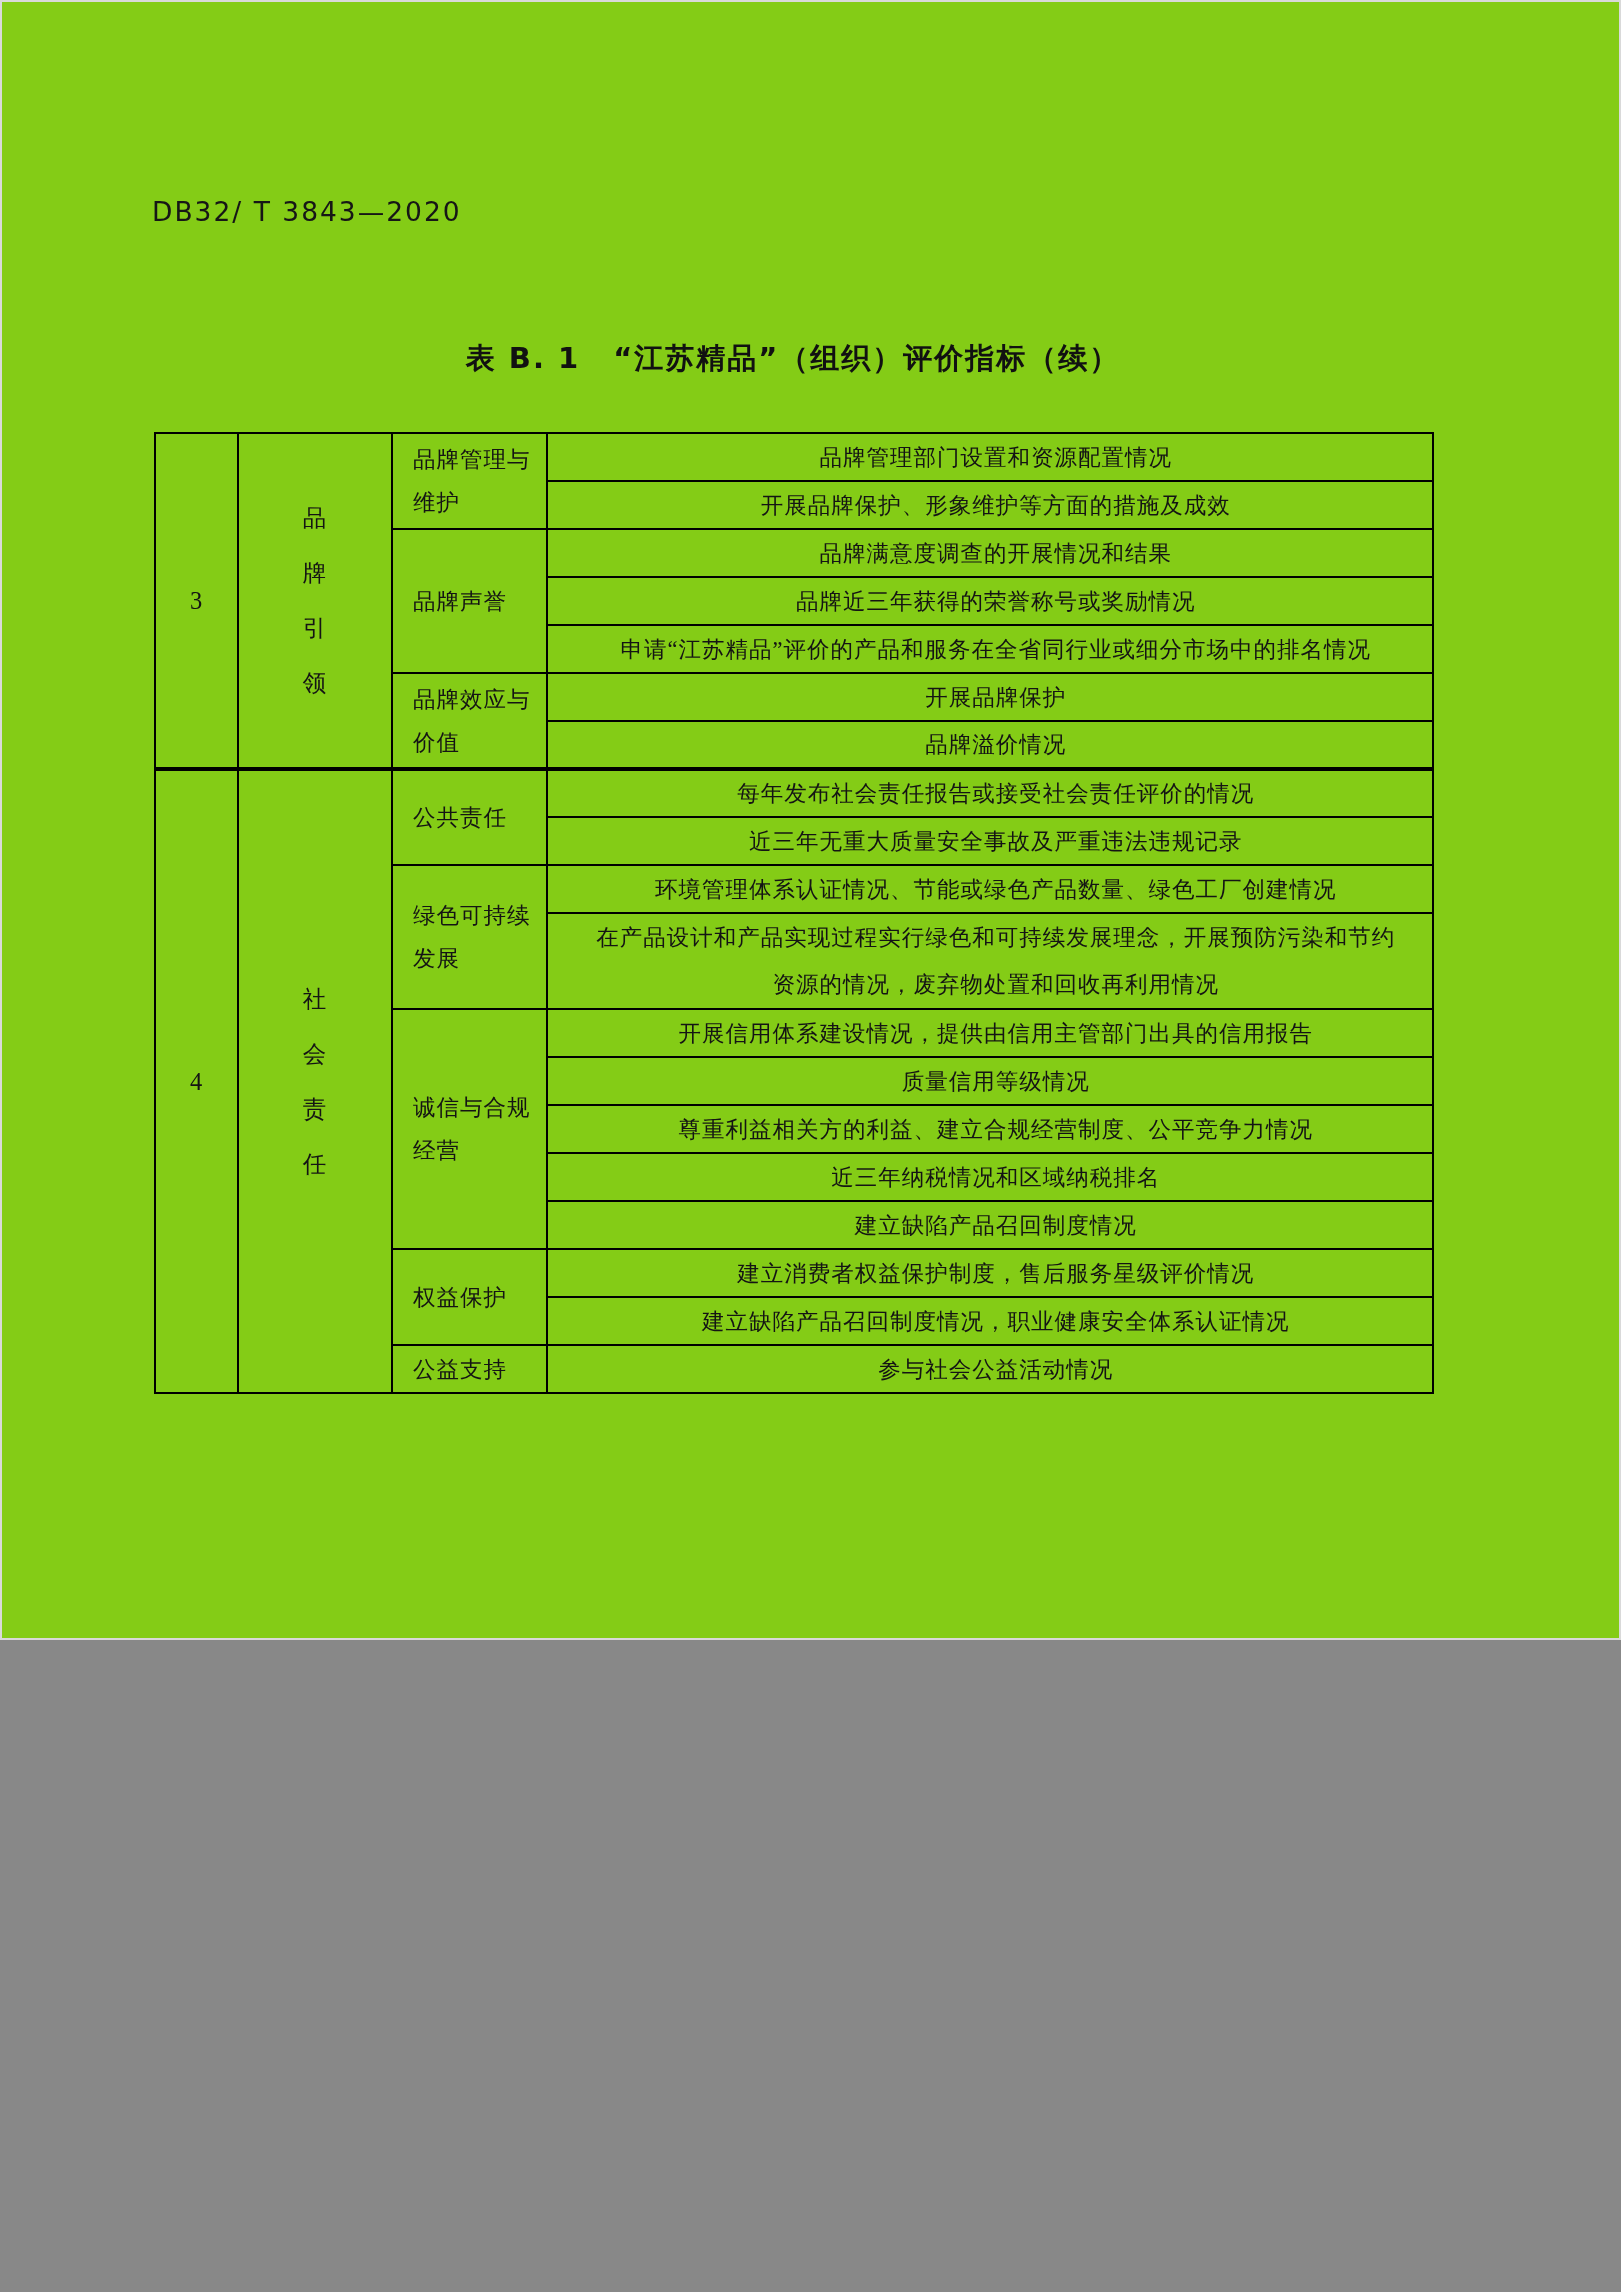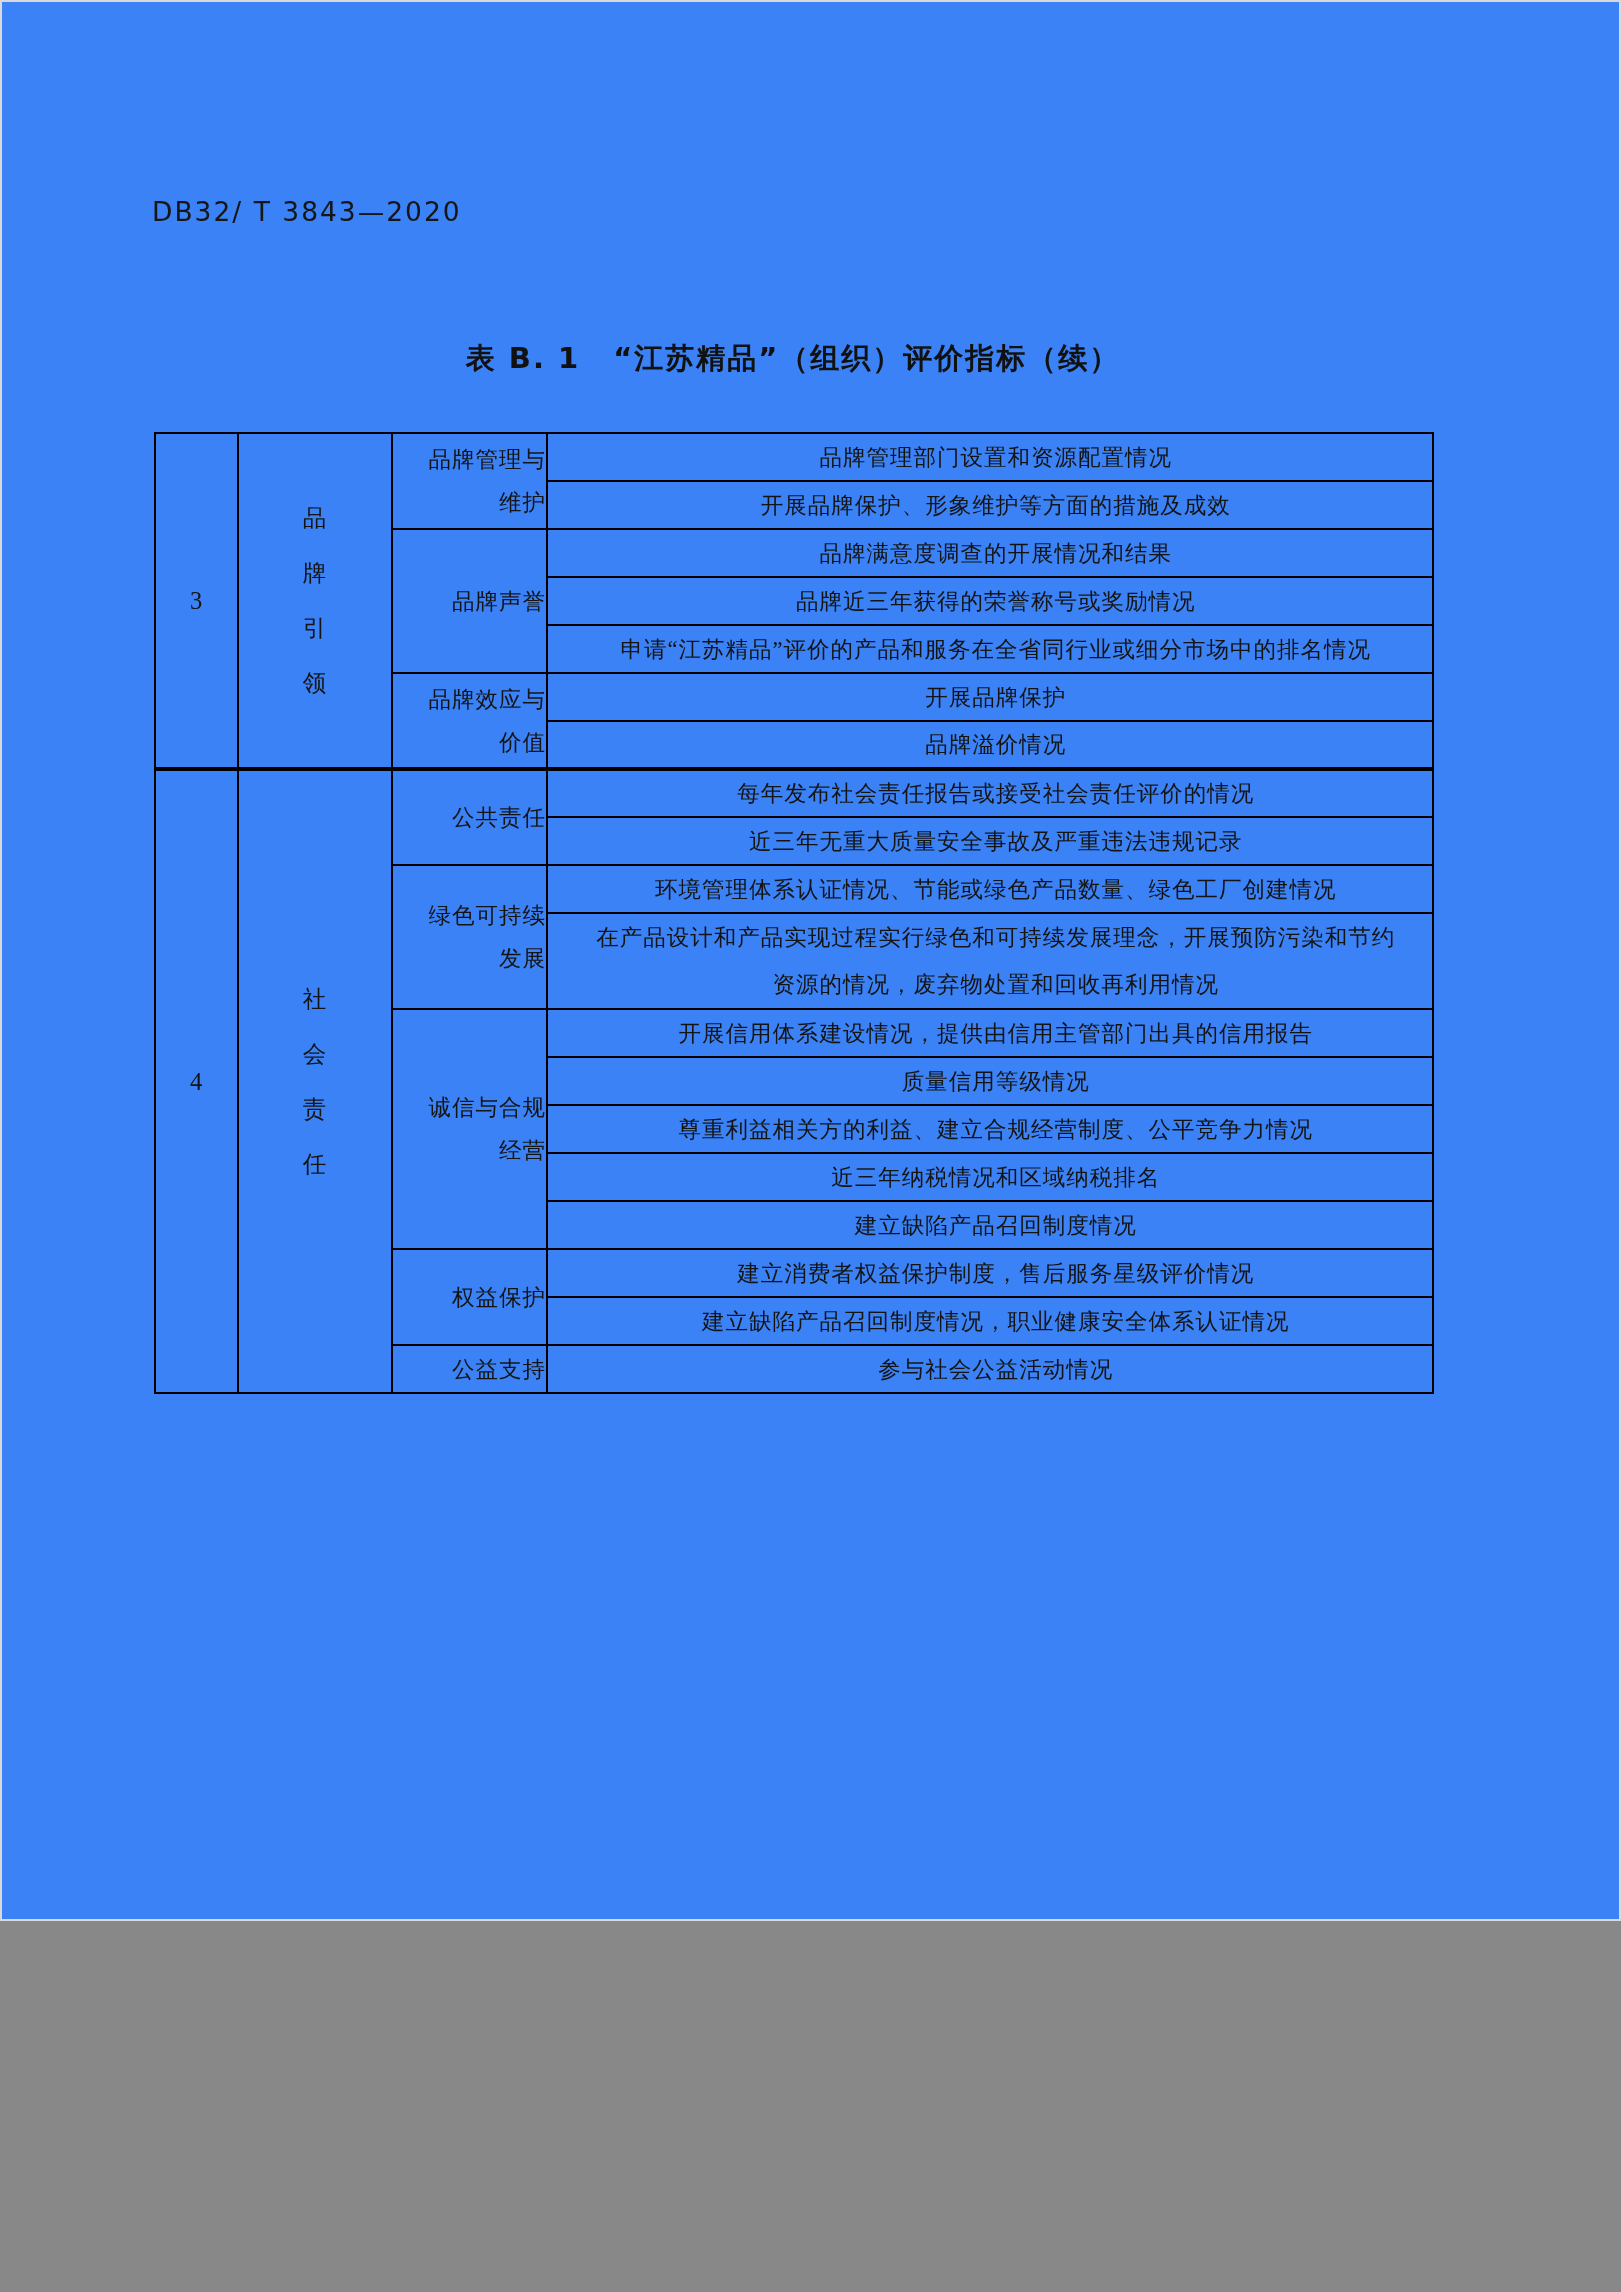--- a/index.html
+++ b/index.html
@@ -1,21 +1,21 @@
 <!DOCTYPE html>
 <html><head>
 <meta charset="utf-8">
 <style>
   * { margin: 0; padding: 0; box-sizing: border-box; }
   html, body { background: #888; }
   .page {
     position: relative;
     width: 1621px;
-    height: 1921px;
-    background: #3b82f6;
+    height: 1640px;
+    background: #84cc16;
     border: 2px solid #d9d9d9;
     font-family: "Liberation Serif", "DejaVu Serif", serif;
     color: #141414;
     overflow: hidden;
   }
   .doc-code {
     position: absolute;
     left: 150px;
     top: 194px;
     font-family: "DejaVu Sans", "Liberation Sans", sans-serif;
@@ -57,21 +57,21 @@
     border: 2px solid #000;
     vertical-align: middle;
     color: #141414;
   }
   tr { height: 48px; }
   tr.tall { height: 96px; }
   td.num { text-align: center; font-size: 24.5px; }
   td.cat { text-align: center; }
   .cat-char { display: block; text-align: center; line-height: 55px; font-size: 23.5px; }
   td.sub { text-align: center; }
-  .sub-line { display: block; text-align: right; line-height: 43px; }
+  .sub-line { display: block; text-align: left; line-height: 43px; padding-left: 20px; }
   td.item { text-align: center; padding-left: 27.4px; padding-right: 15.7px; }
   .item-line { display: block; line-height: 47px; }
   td.bt3 { border-top-width: 2.9px; }
   tr.sec-start td { border-top-width: 4.9px; }
   .page-number {
     position: absolute;
     left: 182px;
     top: 2109px;
     font-size: 25.5px;
     font-family: "Liberation Serif", "DejaVu Serif", serif;

